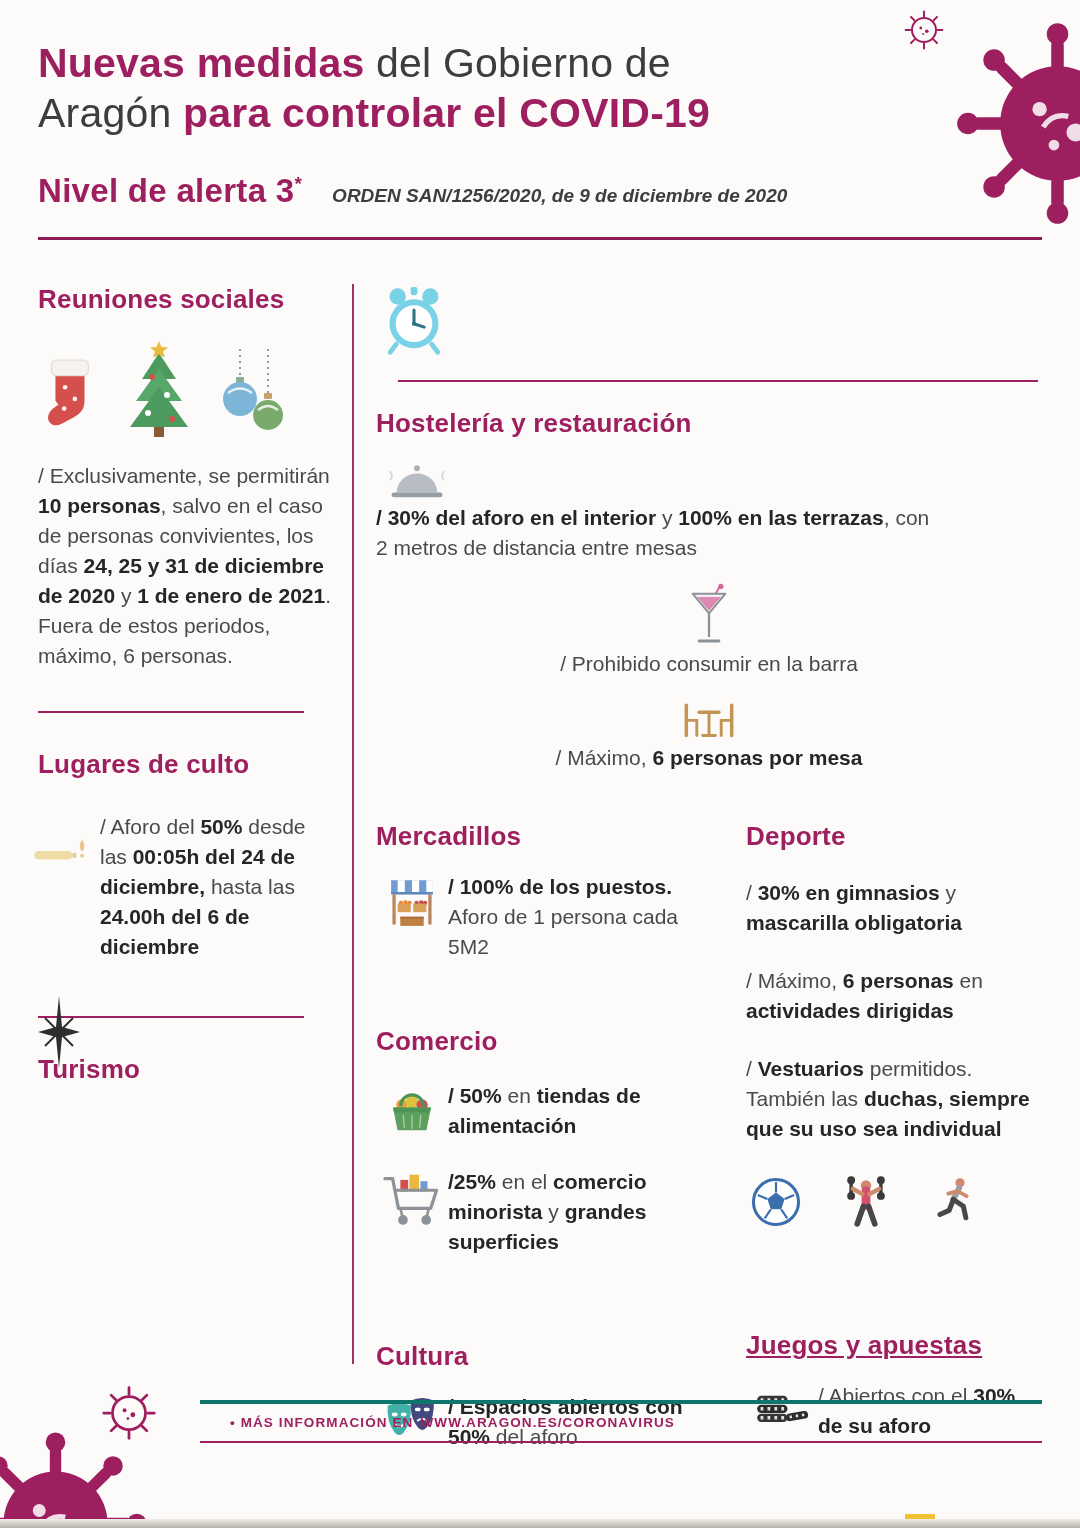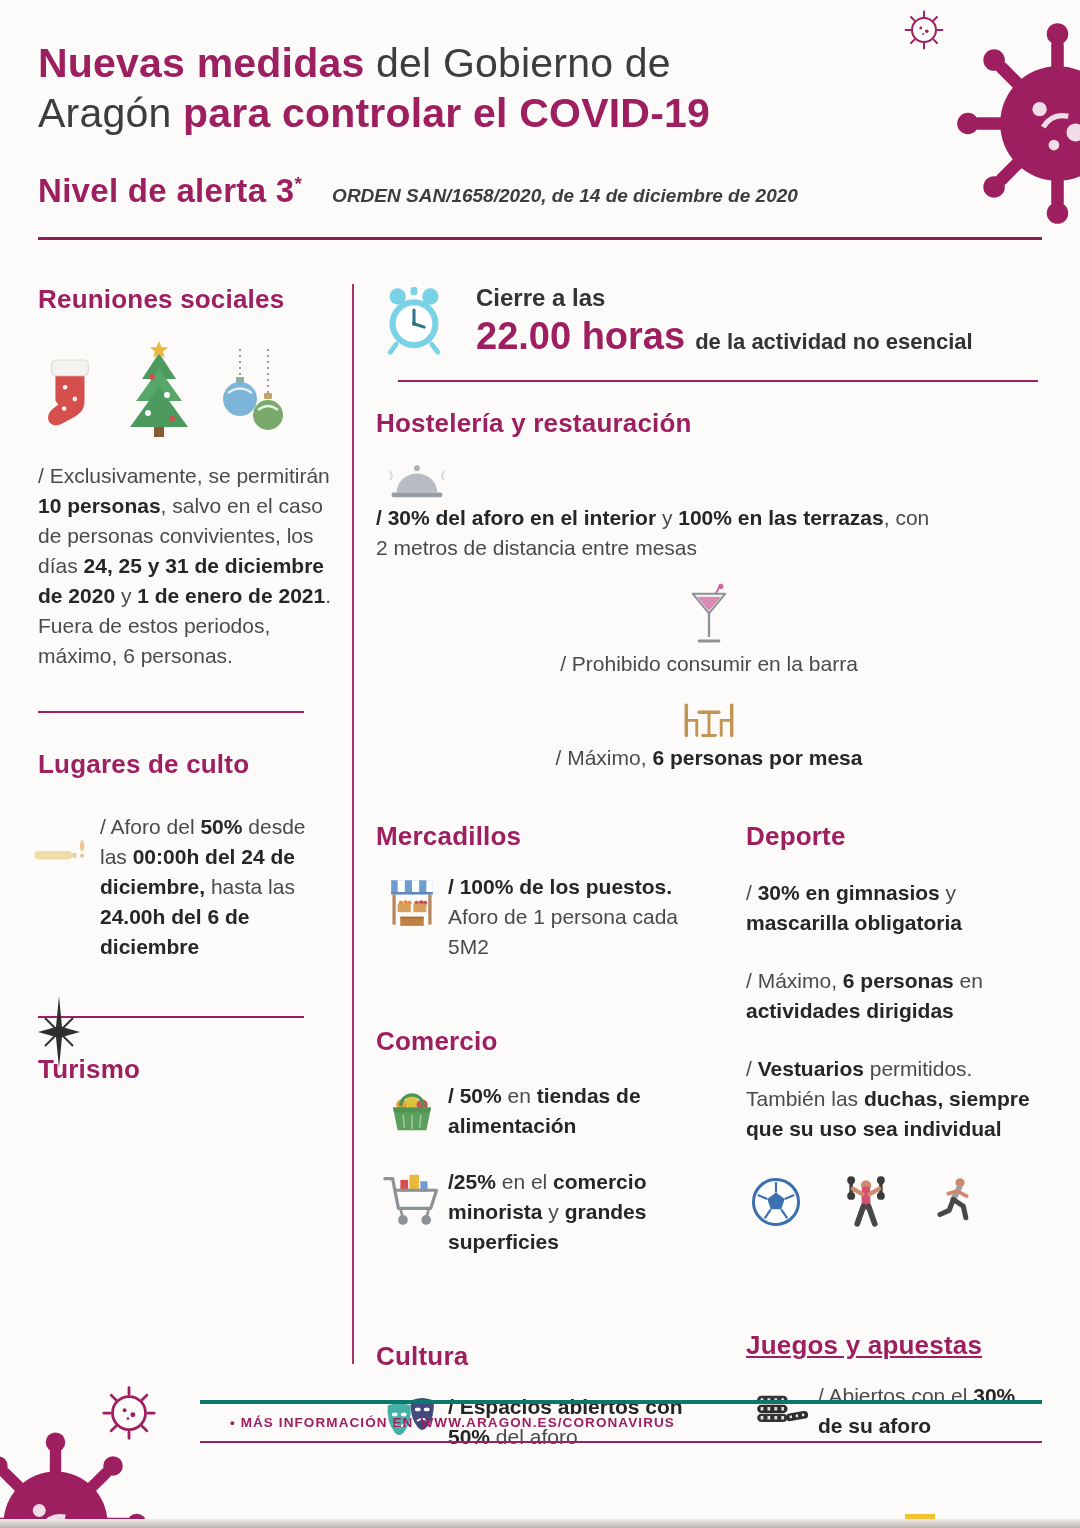--- a/index.html
+++ b/index.html
@@ -135,21 +135,21 @@
     </defs>
   </svg>
 
   <div class="header-title">
     <span style="display:block"><b class="accent">Nuevas medidas</b><span> del Gobierno de</span></span>
     <span style="display:block"><span>Aragón </span><b class="accent">para controlar el COVID-19</b></span>
   </div>
 
   <div class="alert-row">
     <div class="alert-level"><span>Nivel de alerta 3</span><sup>*</sup></div>
-    <div class="order-ref">ORDEN SAN/1658/2020, de 14 de diciembre de 2020</div>
+    <div class="order-ref">ORDEN SAN/1256/2020, de 9 de diciembre de 2020</div>
   </div>
 
   <div class="header-rule"></div>
 
   <svg class="virus-top-small" viewBox="0 0 120 120">
       <use href="#virus-outline"></use>
     </svg>
   <svg class="virus-top-big" viewBox="0 0 120 120">
       <use href="#virus-filled"></use>
     </svg>
@@ -197,21 +197,21 @@
 
     <h2 class="sec-title culto-title">Lugares de culto</h2>
 
     <div class="culto-item culto-item1">
       <svg class="side-icon candle-icon" width="62" height="42" viewBox="0 0 64 44">
         <rect x="2" y="22" width="40" height="9" rx="4.5" fill="#e6c45f"></rect>
         <rect x="42" y="24" width="4" height="5" fill="#caa84e"></rect>
         <path d="M52 10 q5 7 0 13 q-5 -6 0 -13" fill="#e89a3c"></path>
         <circle cx="52" cy="27" r="2.2" fill="#caa84e"></circle>
       </svg>
-      <div class="txt"><span>/ Aforo del </span><b>50%</b><span>  desde las </span><b>00:00h del 24 de diciembre,</b><span> hasta las </span><b>24.00h del 6 de diciembre</b></div>
+      <div class="txt"><span>/ Aforo del </span><b>50%</b><span>  desde las </span><b>00:05h del 24 de diciembre,</b><span> hasta las </span><b>24.00h del 6 de diciembre</b></div>
     </div>
 
     <div class="culto-item culto-item2">
       <svg class="side-icon" width="54" height="72" viewBox="0 0 54 72">
         <path d="M27 0 L30 31 L48 36 L30 41 L27 72 L24 41 L6 36 L24 31 Z" fill="#2e2e2e"></path>
         <line x1="13" y1="22" x2="41" y2="50" stroke="#2e2e2e" stroke-width="2"></line>
         <line x1="41" y1="22" x2="13" y2="50" stroke="#2e2e2e" stroke-width="2"></line>
       </svg>
     </div>
 
@@ -230,26 +230,20 @@
           <circle cx="74" cy="18" r="12" fill="#79d2e6"></circle>
         <rect x="45" y="4" width="10" height="12" rx="3" fill="#79d2e6"></rect>
         <circle cx="50" cy="58" r="36" fill="#79d2e6"></circle>
           <circle cx="50" cy="58" r="27" fill="#ffffff"></circle>
         <line x1="50" y1="58" x2="50" y2="38" stroke="#2e7387" stroke-width="4.5" stroke-linecap="round"></line>
         <line x1="50" y1="58" x2="65" y2="63" stroke="#2e7387" stroke-width="4.5" stroke-linecap="round"></line>
         <circle cx="50" cy="58" r="3" fill="#2e7387"></circle>
         <line x1="24" y1="88" x2="15" y2="100" stroke="#79d2e6" stroke-width="7" stroke-linecap="round"></line>
         <line x1="76" y1="88" x2="85" y2="100" stroke="#79d2e6" stroke-width="7" stroke-linecap="round"></line>
       </svg>
-      <div>
-        <div class="cierre-line1">Cierre a las</div>
-        <div class="cierre-line2">
-          <span class="cierre-time">22.00 horas</span><span class="cierre-tail">de la actividad no esencial</span>
-        </div>
-      </div>
     </div>
 
     <div class="main-rule"></div>
 
     <h2 class="sec-title host-title">Hostelería y restauración</h2>
 
     <div class="host-item first">
       <span class="host-icon">
         <svg width="58" height="44" viewBox="0 0 100 76">
           <circle cx="50" cy="16" r="5" fill="#a9afb5"></circle>

